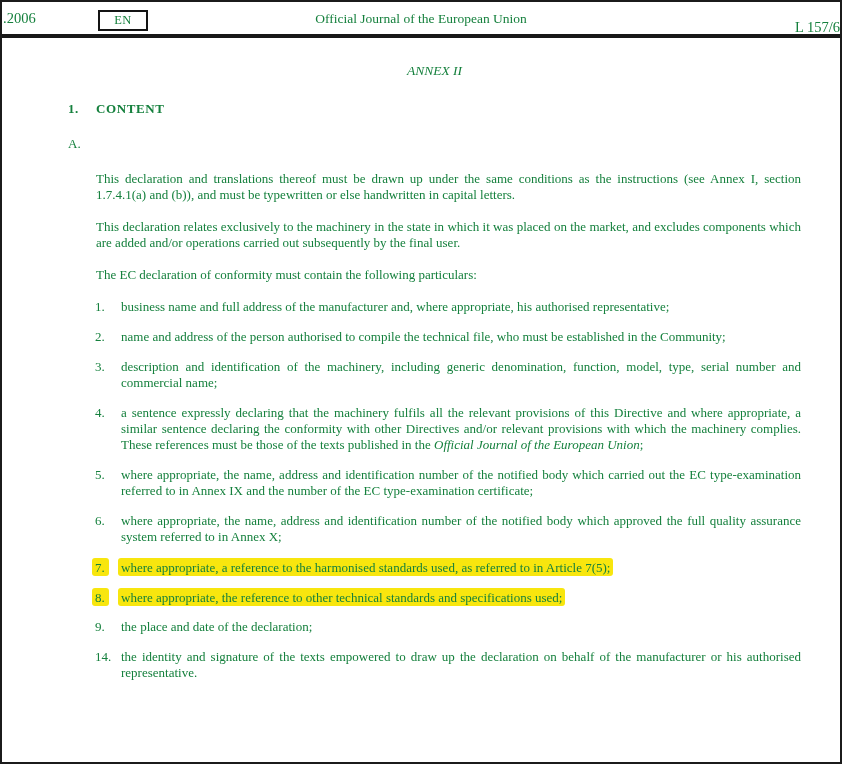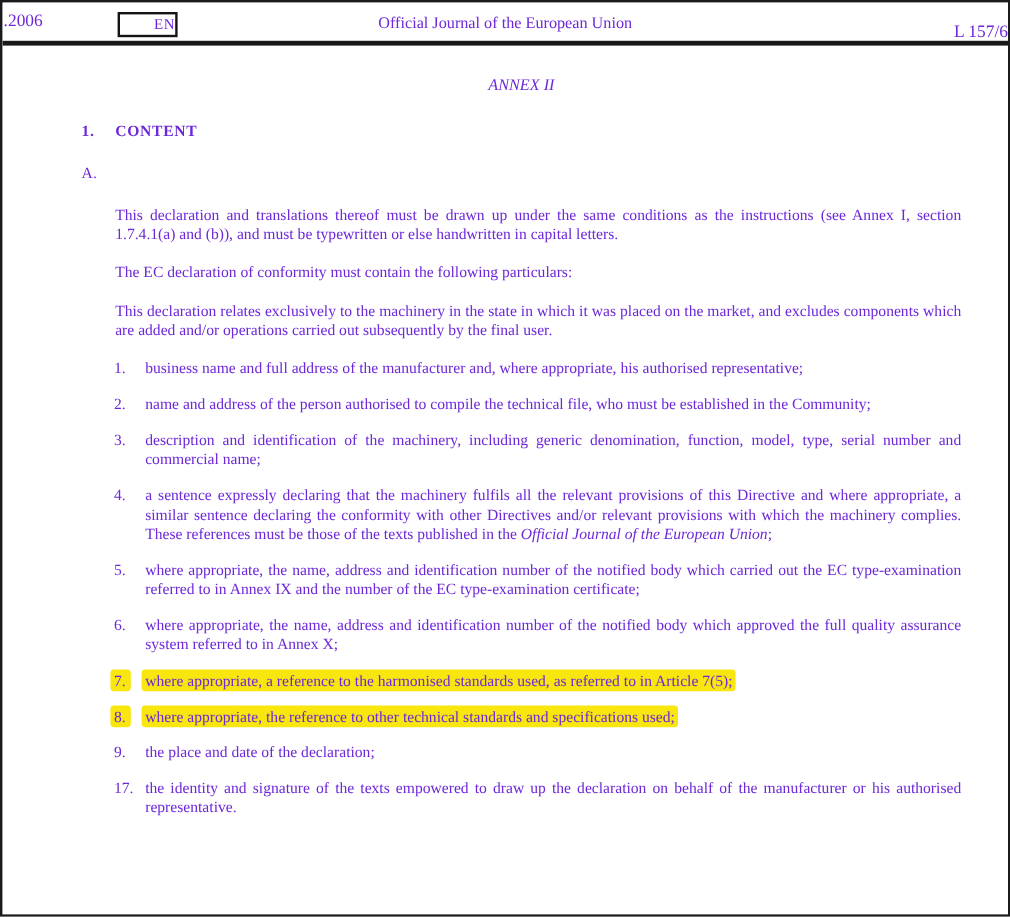--- a/index.html
+++ b/index.html
@@ -5,33 +5,33 @@
   html,body { margin:0; padding:0; background:#ffffff; }
   .page {
     position:relative;
     width:842px; height:764px;
     box-sizing:border-box;
     background:#ffffff;
     border:2px solid #1b1b1b;
     border-top-width:2px;
     overflow:hidden;
     font-family:"Liberation Serif", serif;
-    color:#6d28d9;
+    color:#15803d;
   }
   
   .header { position:relative; height:32px; }
   .header-date {
     position:absolute; left:1px; top:8px;
     font-size:14.5px; white-space:nowrap;
   }
   .en-box {
     position:absolute; left:96px; top:8px;
     width:46px; height:17px;
     border:2.5px solid #141414;
-    display:flex; align-items:center; justify-content:flex-end;
+    display:flex; align-items:center; justify-content:center;
     font-size:12.5px; letter-spacing:0.5px;
   }
   .header-title {
     position:absolute; left:0; right:0; top:9px;
     text-align:center; font-size:13.5px;
   }
   .page-ref {
     position:absolute; right:0px; top:17px;
     font-size:14.5px; white-space:nowrap;
   }
@@ -94,22 +94,22 @@
       <span class="sec-num sec-title-content">1.</span>
       <span class="sec-title-content">CONTENT</span>
     </div>
 
     <div class="sec-row">
       <span class="sec-num sec-title-a">A.</span>
     </div>
 
     <div id="paragraphs">
         <div class="para">This declaration and translations thereof must be drawn up under the same conditions as the instructions (see Annex I, section 1.7.4.1(a) and (b)), and must be typewritten or else handwritten in capital letters.</div>
+        <div class="para">This declaration relates exclusively to the machinery in the state in which it was placed on the market, and excludes components which are added and/or operations carried out subsequently by the final user.</div>
         <div class="para">The EC declaration of conformity must contain the following particulars:</div>
-        <div class="para">This declaration relates exclusively to the machinery in the state in which it was placed on the market, and excludes components which are added and/or operations carried out subsequently by the final user.</div>
       </div>
 
     <div id="list" class="list">
         <div class="li-row">
           <span class="li-num"><span>1.</span></span>
           <span class="li-text"><span><span>business name and full address of the manufacturer and, where appropriate, his authorised representative;</span></span></span>
         </div>
         <div class="li-row">
           <span class="li-num"><span>2.</span></span>
           <span class="li-text"><span><span>name and address of the person authorised to compile the technical file, who must be established in the Community;</span></span></span>
@@ -136,19 +136,19 @@
         </div>
         <div class="li-row">
           <span class="li-num"><span class="hl">8.</span></span>
           <span class="li-text"><span class="hl"><span>where appropriate, the reference to other technical standards and specifications used;</span></span></span>
         </div>
         <div class="li-row">
           <span class="li-num"><span>9.</span></span>
           <span class="li-text"><span><span>the place and date of the declaration;</span></span></span>
         </div>
         <div class="li-row">
-          <span class="li-num"><span>17.</span></span>
+          <span class="li-num"><span>14.</span></span>
           <span class="li-text"><span><span>the identity and signature of the texts empowered to draw up the declaration on behalf of the manufacturer or his authorised representative.</span></span></span>
         </div>
       </div>
 
   </div>
 </div>
 
 </body></html>

